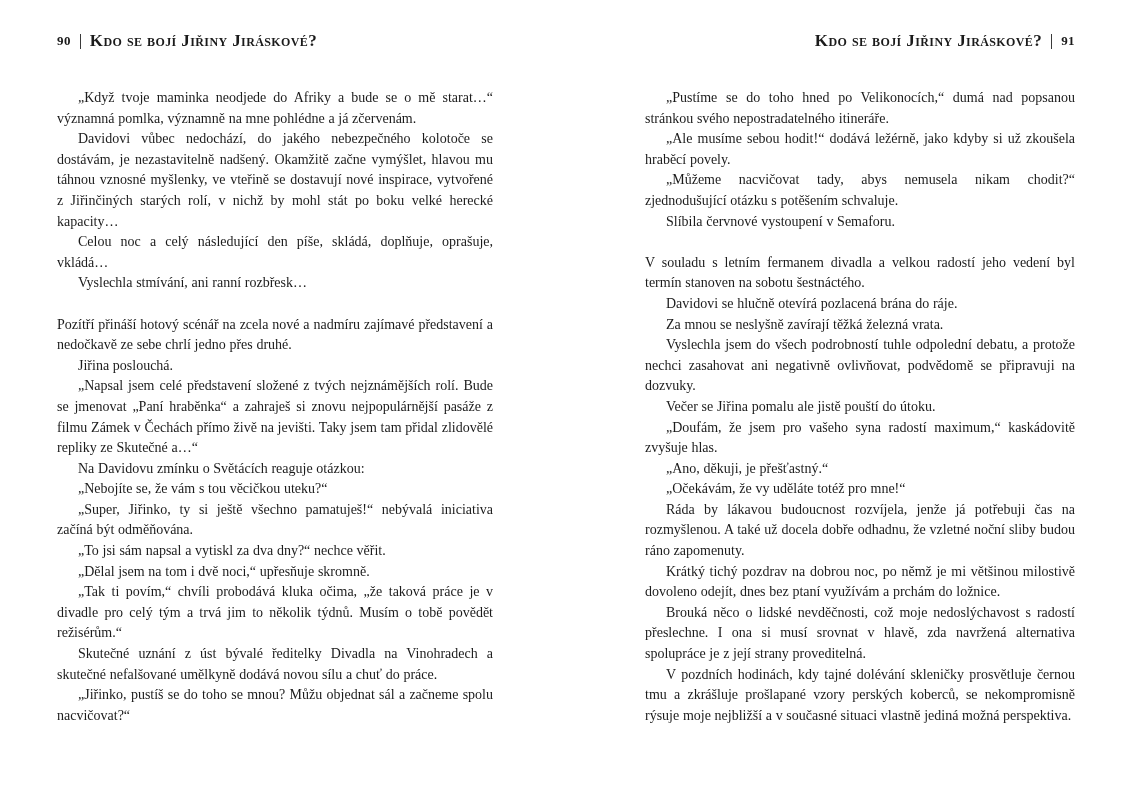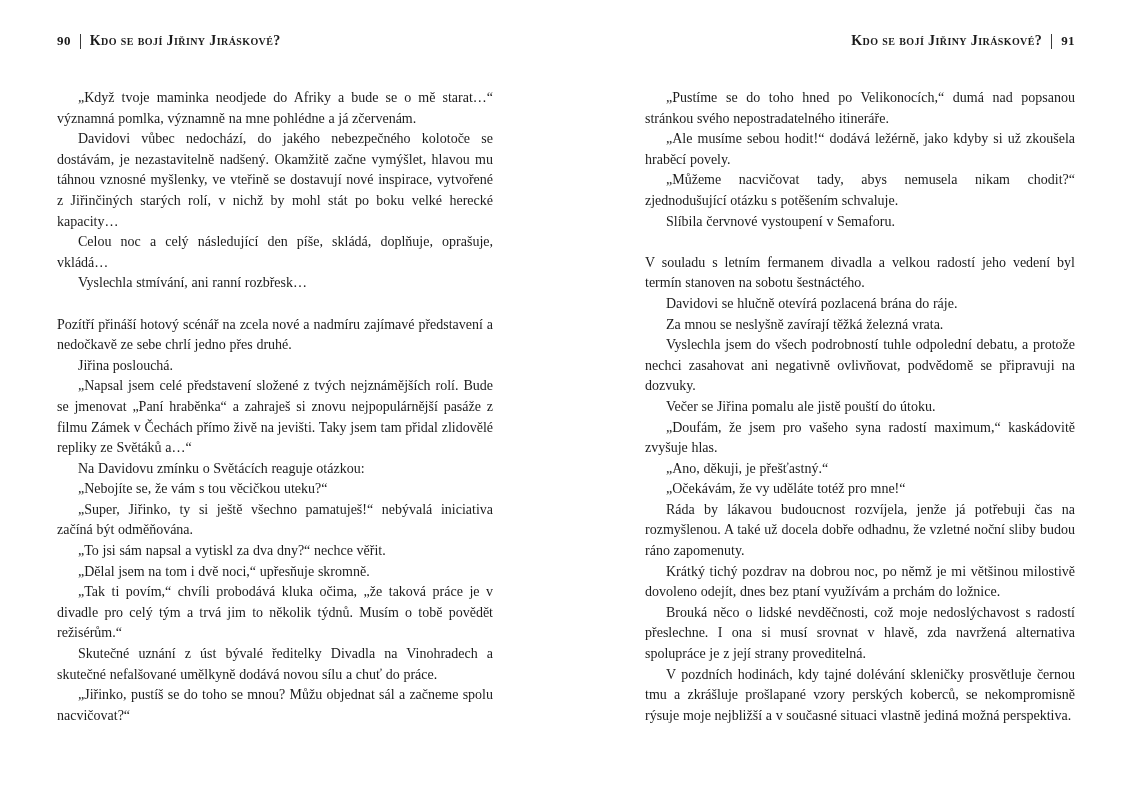--- a/index.html
+++ b/index.html
@@ -38,21 +38,21 @@
     white-space: nowrap;
   }
   .page-right .page-header { justify-content: flex-end; }
 
   .page-number {
     font-size: 13px;
     line-height: 18px;
   }
   .running-title {
     font-variant: small-caps;
-    font-size: 14px;
+    font-size: 17px;
     line-height: 18px;
   }
   .header-rule {
     width: 1px;
     height: 15px;
     background: #3a3a3a;
     flex: 0 0 auto;
   }
 
   .page-body {
@@ -81,21 +81,21 @@
       <span class="header-rule"></span>
       <span class="running-title">Kdo se bojí Jiřiny Jiráskové?</span>
     </div>
     <div class="page-body">
         <p class="para indent" lang="cs">„Když tvoje maminka neodjede do Afriky a bude se o mě starat…“ významná pomlka, významně na mne pohlédne a já zčervenám.</p>
         <p class="para indent" lang="cs">Davidovi vůbec nedochází, do jakého nebezpečného kolotoče se dostávám, je nezastavitelně nadšený. Okamžitě začne vymýšlet, hlavou mu táhnou vznosné myšlenky, ve vteřině se dostavují nové inspirace, vytvořené z Jiřinčiných starých rolí, v nichž by mohl stát po boku velké herecké kapacity…</p>
         <p class="para indent" lang="cs">Celou noc a celý následující den píše, skládá, doplňuje, oprašuje, vkládá…</p>
         <p class="para indent" lang="cs">Vyslechla stmívání, ani ranní rozbřesk…</p>
         <p class="para spaced" lang="cs">Pozítří přináší hotový scénář na zcela nové a nadmíru zajímavé představení a nedočkavě ze sebe chrlí jedno přes druhé.</p>
         <p class="para indent" lang="cs">Jiřina poslouchá.</p>
-        <p class="para indent" lang="cs">„Napsal jsem celé představení složené z tvých nejznámějších rolí. Bude se jmenovat „Paní hraběnka“ a zahraješ si znovu nejpopulárnější pasáže z filmu Zámek v Čechách přímo živě na jevišti. Taky jsem tam přidal zlidovělé repliky ze Světáků a…“</p>
+        <p class="para indent" lang="cs">„Napsal jsem celé představení složené z tvých nejznámějších rolí. Bude se jmenovat „Paní hraběnka“ a zahraješ si znovu nejpopulárnější pasáže z filmu Zámek v Čechách přímo živě na jevišti. Taky jsem tam přidal zlidovělé repliky ze Skutečné a…“</p>
         <p class="para indent" lang="cs">Na Davidovu zmínku o Světácích reaguje otázkou:</p>
         <p class="para indent" lang="cs">„Nebojíte se, že vám s tou věcičkou uteku?“</p>
         <p class="para indent" lang="cs">„Super, Jiřinko, ty si ještě všechno pamatuješ!“ nebývalá iniciativa začíná být odměňována.</p>
         <p class="para indent" lang="cs">„To jsi sám napsal a vytiskl za dva dny?“ nechce věřit.</p>
         <p class="para indent" lang="cs">„Dělal jsem na tom i dvě noci,“ upřesňuje skromně.</p>
         <p class="para indent" lang="cs">„Tak ti povím,“ chvíli probodává kluka očima, „že taková práce je v divadle pro celý tým a trvá jim to několik týdnů. Musím o tobě povědět režisérům.“</p>
         <p class="para indent" lang="cs">Skutečné uznání z úst bývalé ředitelky Divadla na Vinohradech a skutečné nefalšované umělkyně dodává novou sílu a chuť do práce.</p>
         <p class="para indent" lang="cs">„Jiřinko, pustíš se do toho se mnou? Můžu objednat sál a začneme spolu nacvičovat?“</p>
       </div>
   </div>

